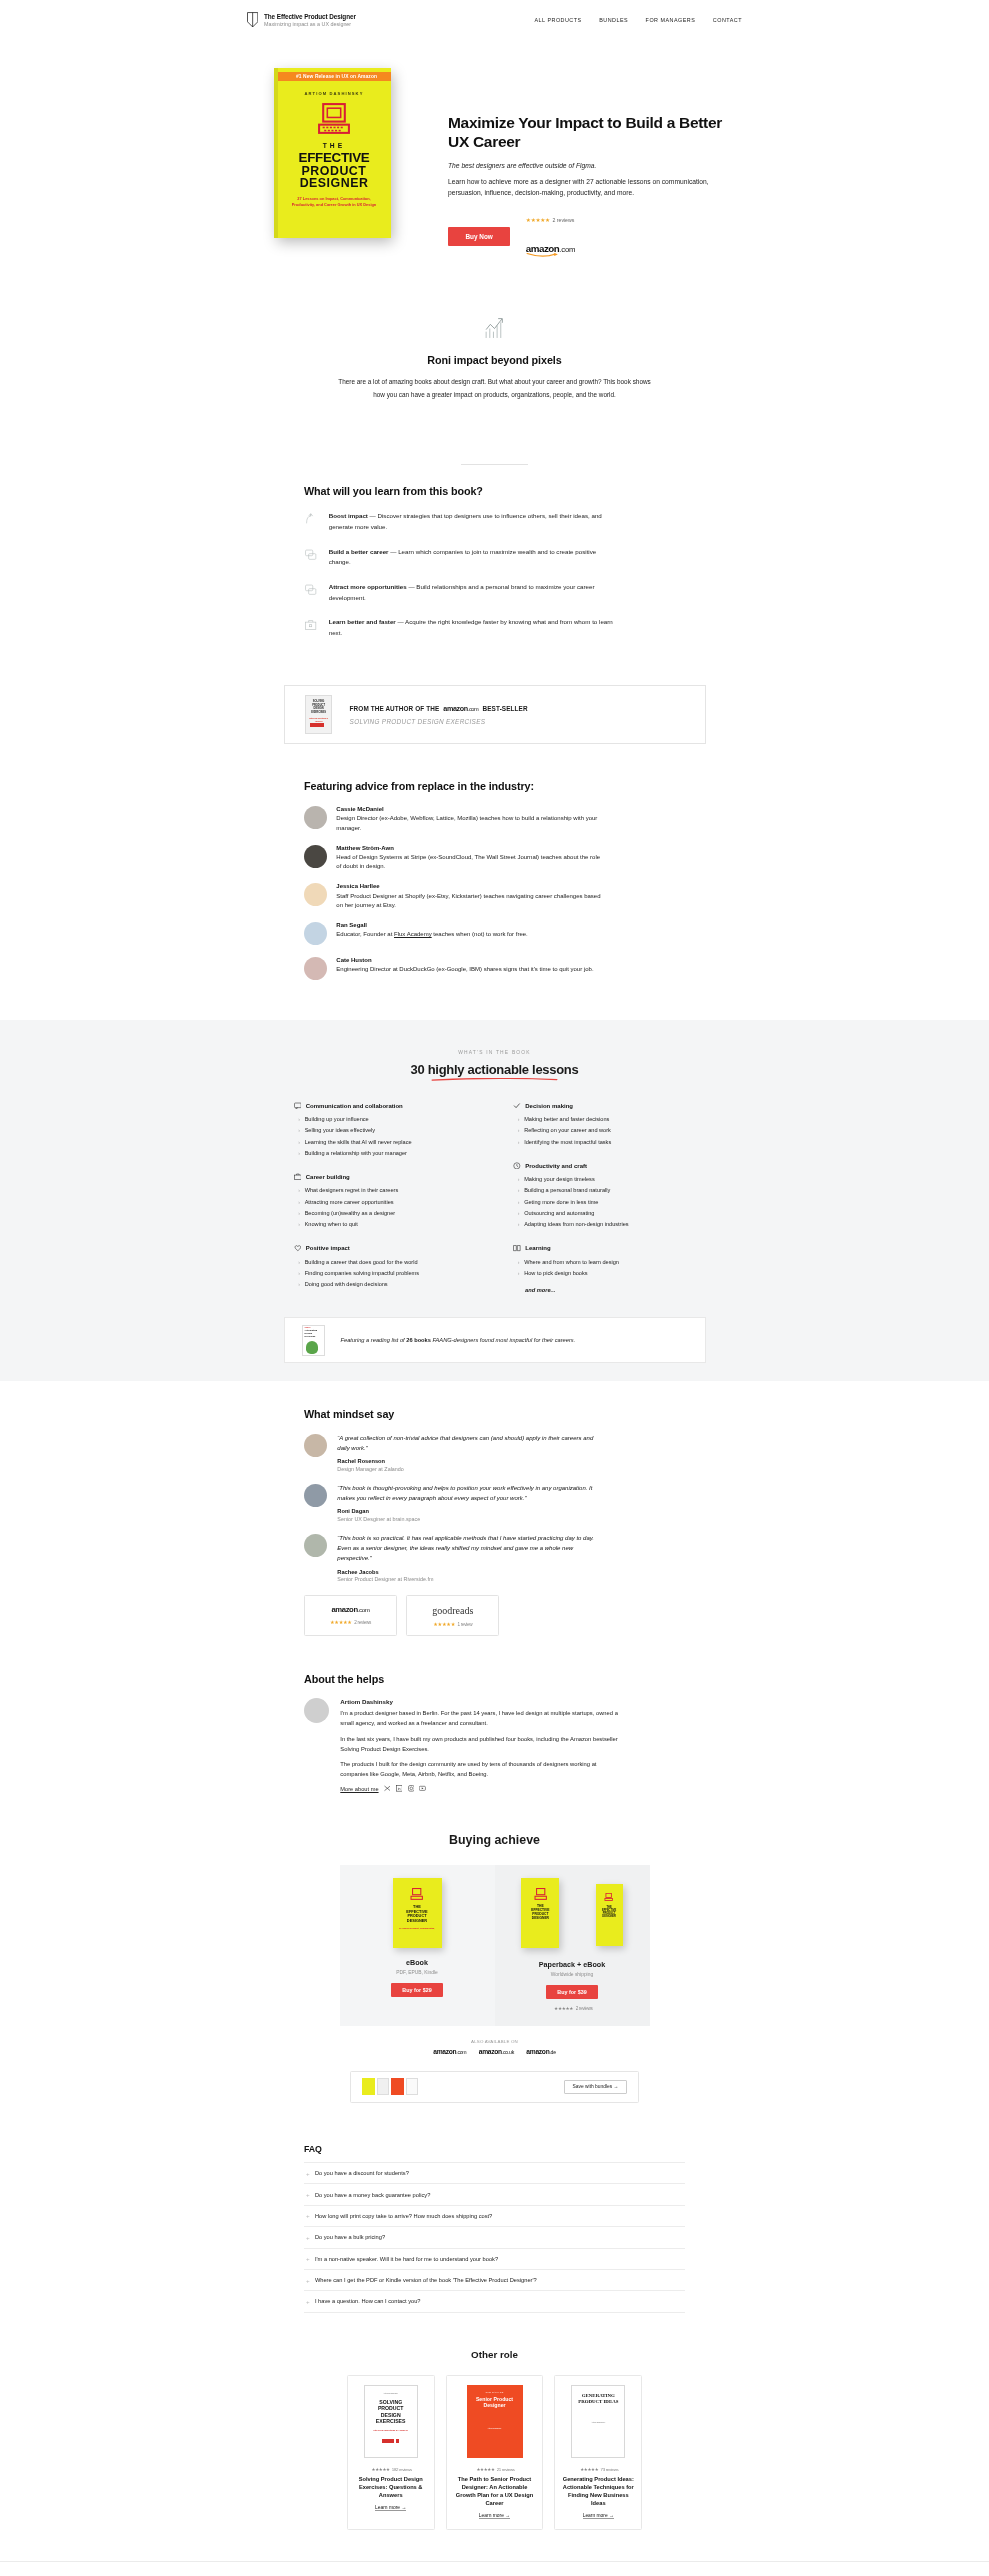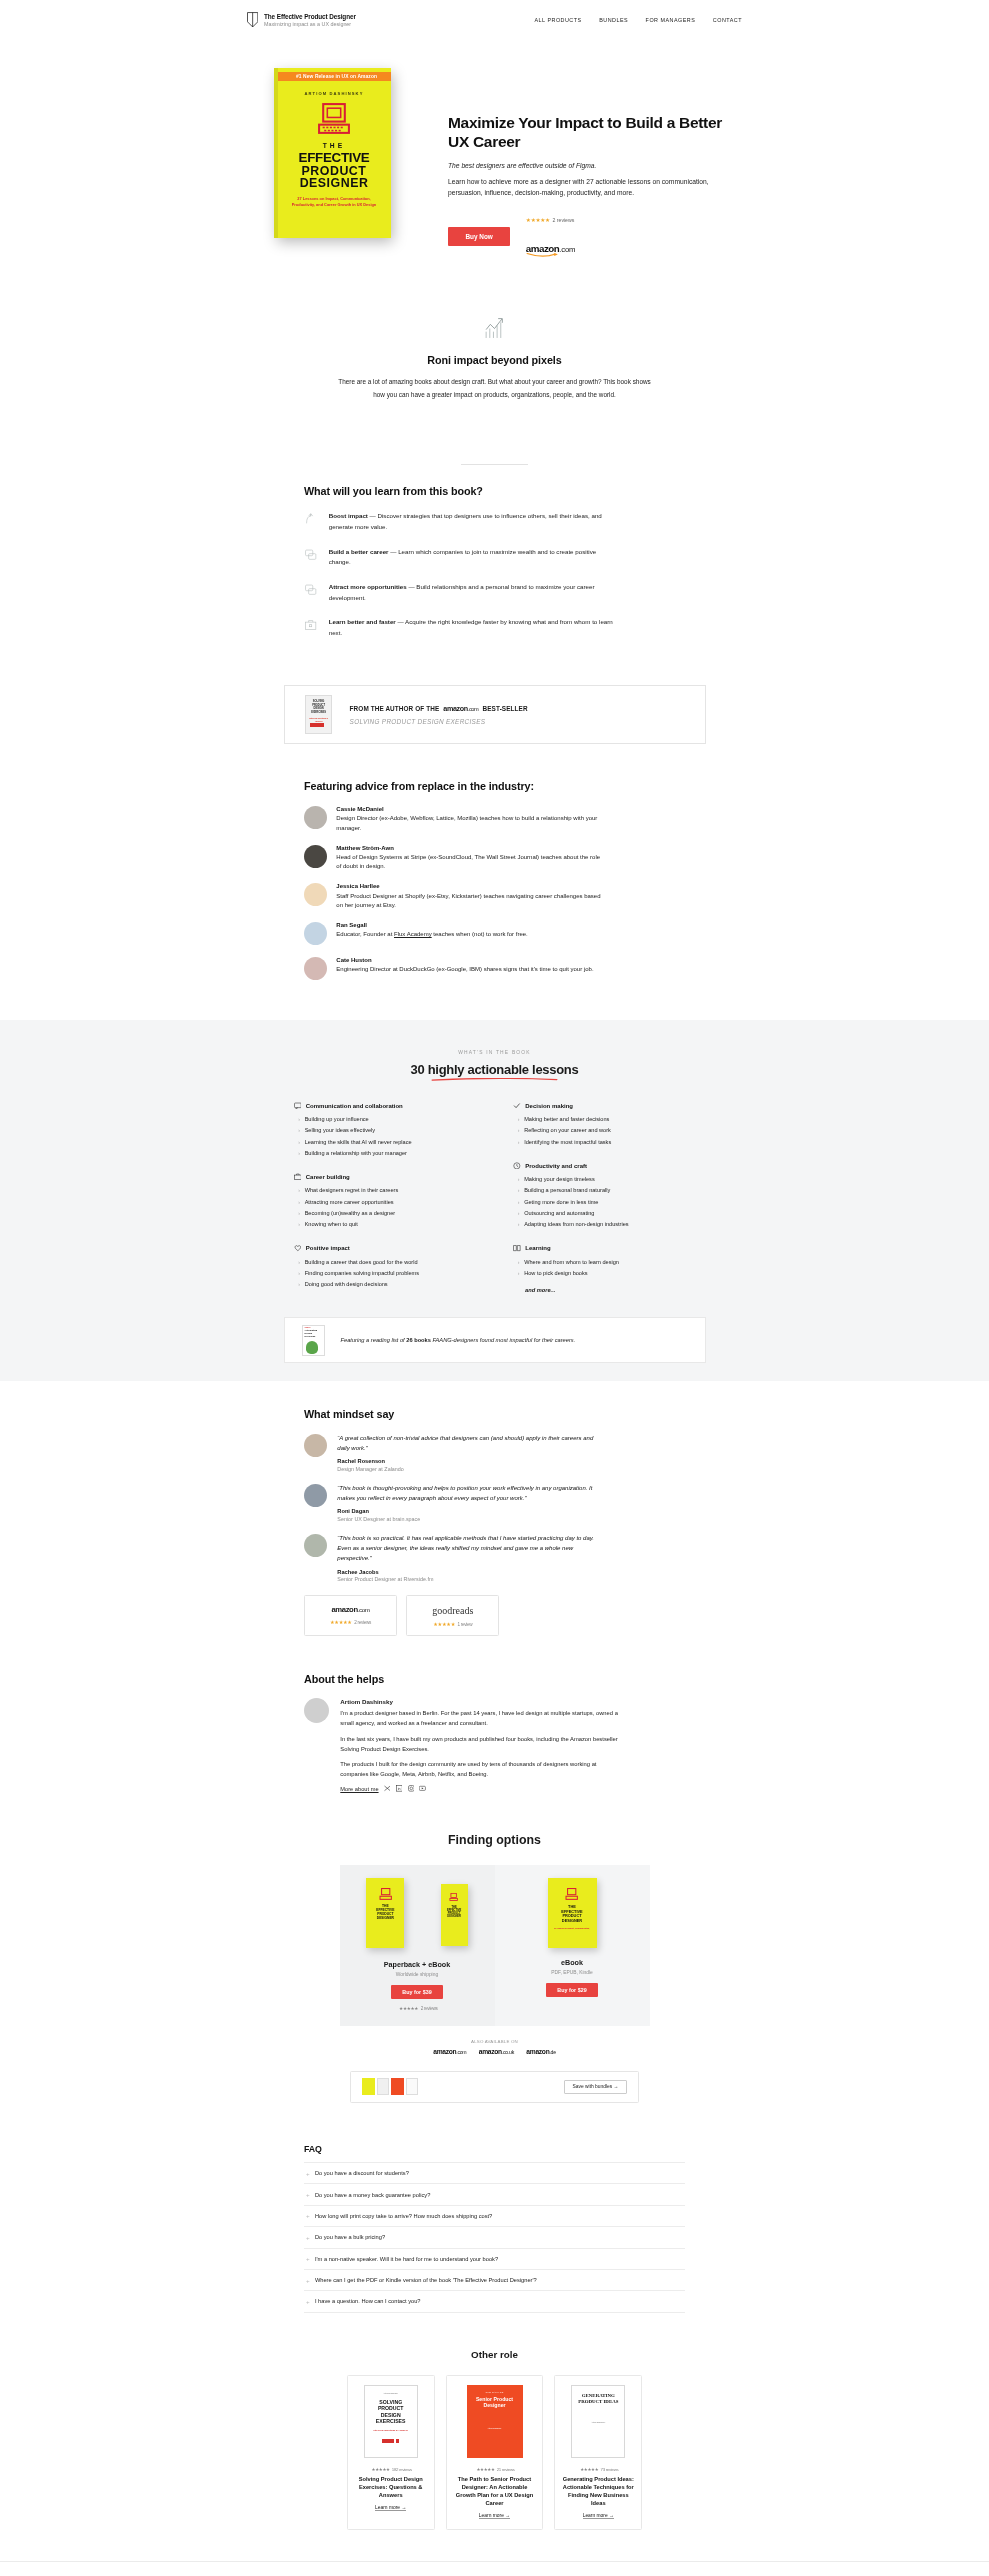--- a/index.html
+++ b/index.html
@@ -661,58 +661,58 @@
           <svg class="social-ico" viewBox="0 0 13 13">
               <rect x="0.5" y="2.5" width="12" height="8" rx="2" fill="none" stroke="#333" stroke-width="1.1"></rect>
               <path d="M5.3 4.8 L8.8 6.5 L5.3 8.2 Z" fill="#333"></path>
             </svg>
         </div>
       </div>
     </div>
   </section>
 
   <section class="container sec-buy">
-    <h2 class="buy-h">Finding options</h2>
+    <h2 class="buy-h">Buying achieve</h2>
     <div class="buy-cards">
-
-      <div class="buy-card alt">
-        <div class="buy-covers-2">
-          <div class="buy-cover" style="width:38px;height:70px">
-            <svg class="bc-ico" viewBox="0 0 26 24">
-              <rect x="5" y="1" width="16" height="12" fill="none" stroke="#d81f35" stroke-width="2"></rect>
-              <rect x="2" y="16" width="22" height="6" fill="none" stroke="#d81f35" stroke-width="2"></rect>
-            </svg>
-            <div class="bc-t" style="font-size:3.3px">THE<br>EFFECTIVE<br>PRODUCT<br>DESIGNER</div>
-          </div>
-          <div class="buy-cover" style="width:27px;height:62px;margin-top:5.2px">
-            <svg class="bc-ico" viewBox="0 0 26 24" style="width:9.3px;height:8.2px">
-              <rect x="5" y="1" width="16" height="12" fill="none" stroke="#d81f35" stroke-width="2.4"></rect>
-              <rect x="2" y="16" width="22" height="6" fill="none" stroke="#d81f35" stroke-width="2.4"></rect>
-            </svg>
-            <div class="bc-t" style="font-size:2.6px">THE<br>EFFECTIVE<br>PRODUCT<br>DESIGNER</div>
-          </div>
-        </div>
-        <div class="buy-name">Paperback + eBook</div>
-        <div class="buy-meta">Worldwide shipping</div>
-        <button class="btn-buy-sm">Buy for $39</button>
-        <div class="buy-stars"><span>★★★★★</span><span>2 reviews</span></div>
-      </div>
 
       <div class="buy-card">
         <div class="buy-cover">
           <svg class="bc-ico" viewBox="0 0 26 24">
             <rect x="5" y="1" width="16" height="12" fill="none" stroke="#d81f35" stroke-width="2"></rect>
             <rect x="2" y="16" width="22" height="6" fill="none" stroke="#d81f35" stroke-width="2"></rect>
           </svg>
           <div class="bc-t">THE<br>EFFECTIVE<br>PRODUCT<br>DESIGNER</div>
           <div class="bc-s">27 Lessons on Impact, Communication,</div>
         </div>
         <div class="buy-name">eBook</div>
         <div class="buy-meta">PDF, EPUB, Kindle</div>
         <button class="btn-buy-sm">Buy for $29</button>
+      </div>
+
+      <div class="buy-card alt">
+        <div class="buy-covers-2">
+          <div class="buy-cover" style="width:38px;height:70px">
+            <svg class="bc-ico" viewBox="0 0 26 24">
+              <rect x="5" y="1" width="16" height="12" fill="none" stroke="#d81f35" stroke-width="2"></rect>
+              <rect x="2" y="16" width="22" height="6" fill="none" stroke="#d81f35" stroke-width="2"></rect>
+            </svg>
+            <div class="bc-t" style="font-size:3.3px">THE<br>EFFECTIVE<br>PRODUCT<br>DESIGNER</div>
+          </div>
+          <div class="buy-cover" style="width:27px;height:62px;margin-top:5.2px">
+            <svg class="bc-ico" viewBox="0 0 26 24" style="width:9.3px;height:8.2px">
+              <rect x="5" y="1" width="16" height="12" fill="none" stroke="#d81f35" stroke-width="2.4"></rect>
+              <rect x="2" y="16" width="22" height="6" fill="none" stroke="#d81f35" stroke-width="2.4"></rect>
+            </svg>
+            <div class="bc-t" style="font-size:2.6px">THE<br>EFFECTIVE<br>PRODUCT<br>DESIGNER</div>
+          </div>
+        </div>
+        <div class="buy-name">Paperback + eBook</div>
+        <div class="buy-meta">Worldwide shipping</div>
+        <button class="btn-buy-sm">Buy for $39</button>
+        <div class="buy-stars"><span>★★★★★</span><span>2 reviews</span></div>
       </div>
     </div>
 
     <div class="also-avail">ALSO AVAILABLE ON</div>
     <div class="also-row">
       <a href="#"><span>amazon</span><span class="sfx">.com</span></a>
       <a href="#"><span>amazon</span><span class="sfx">.co.uk</span></a>
       <a href="#"><span>amazon</span><span class="sfx">.de</span></a>
     </div>
 

